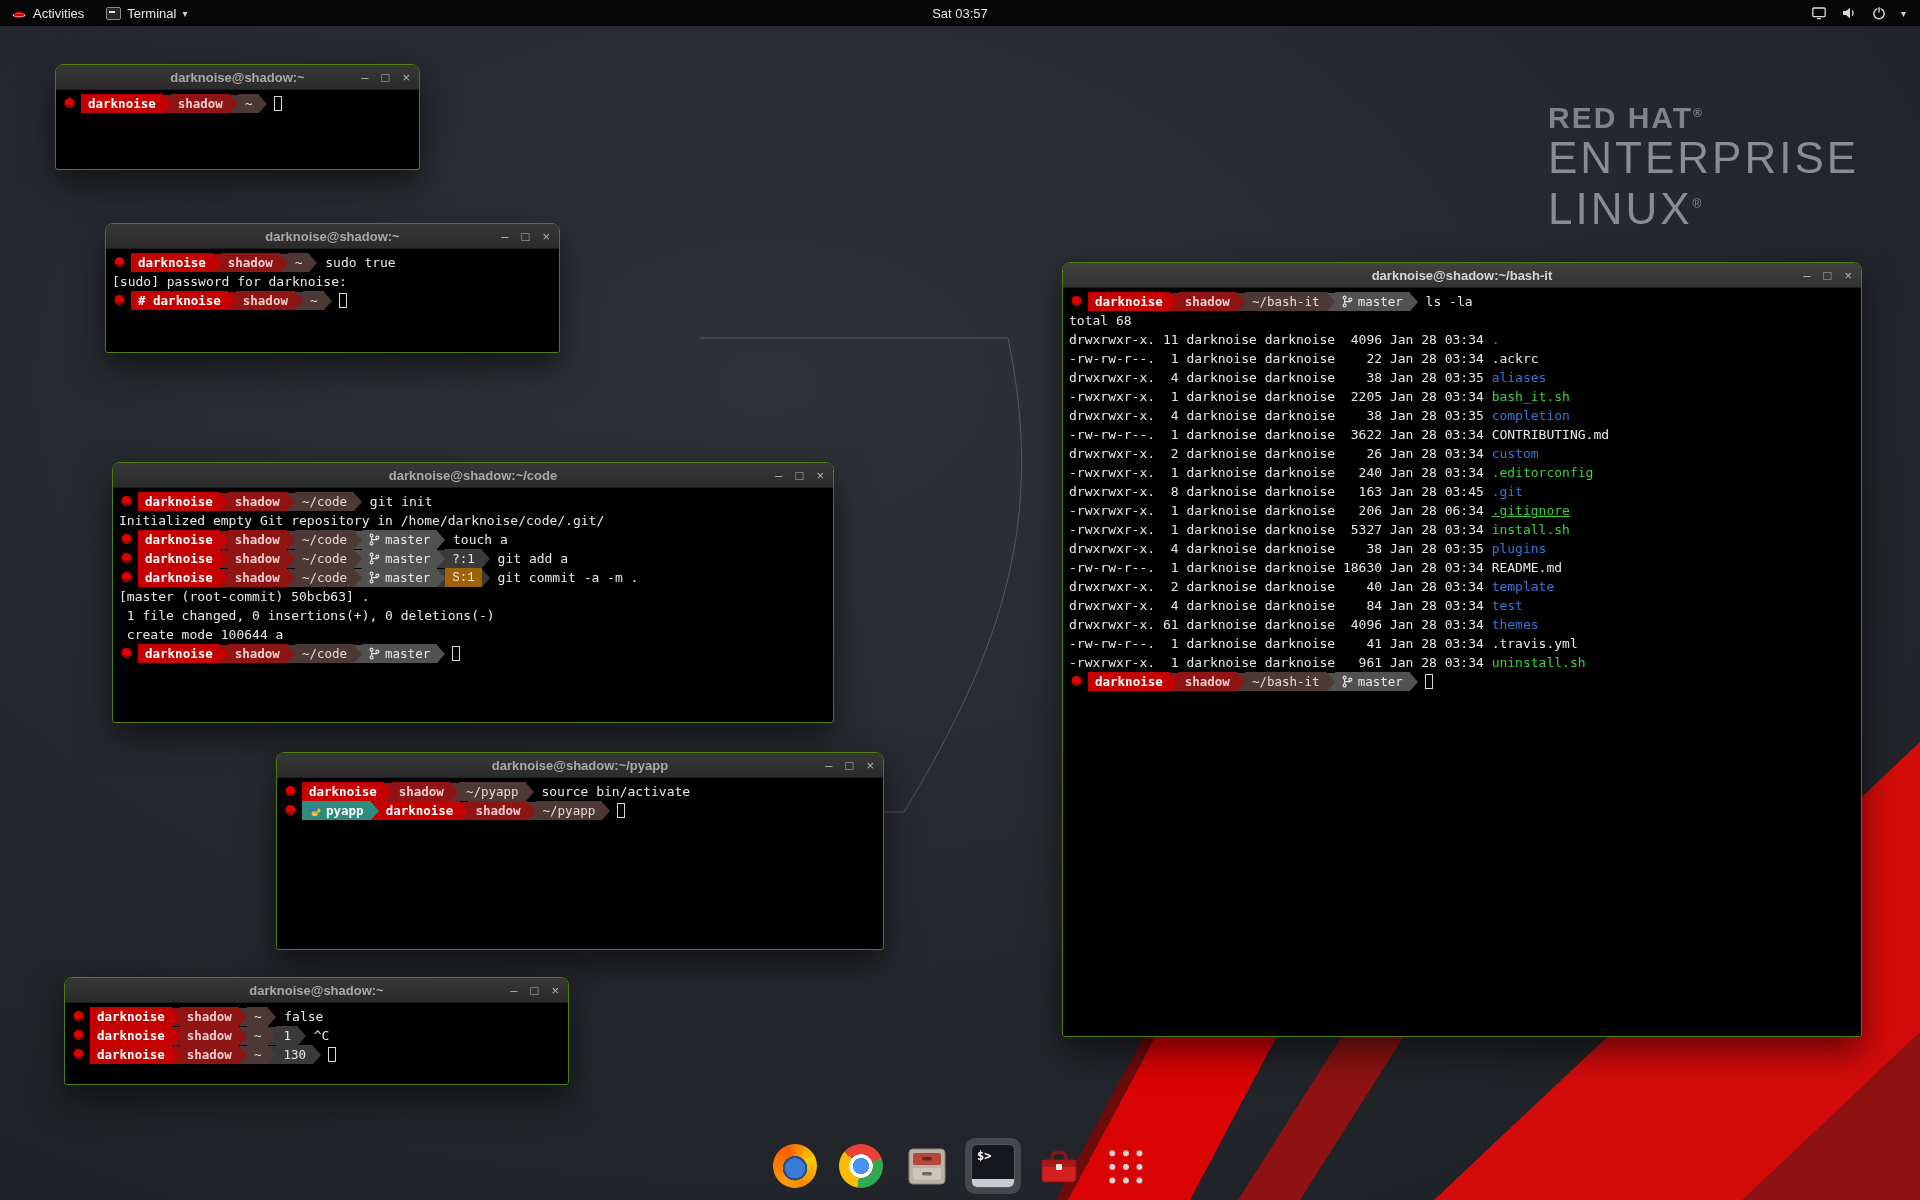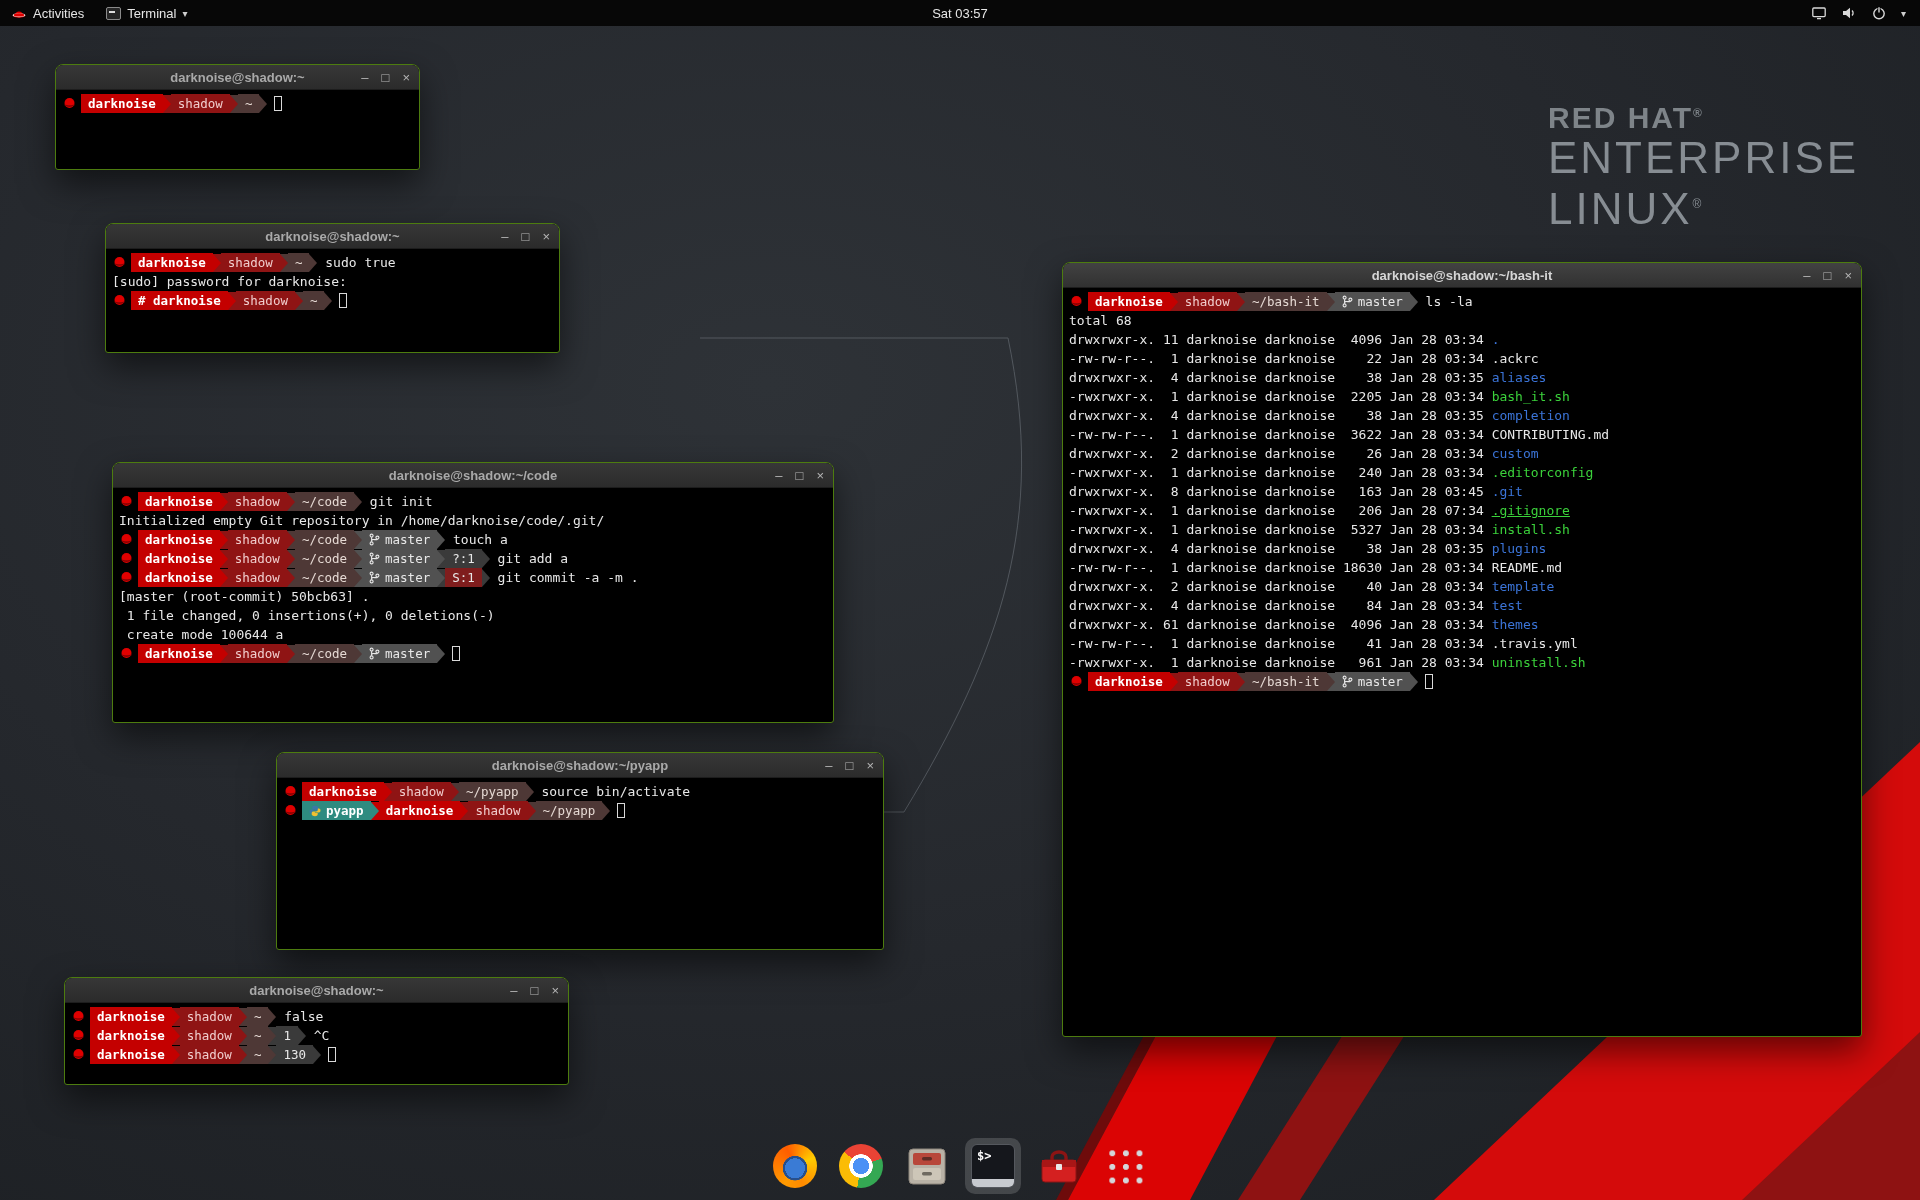--- a/index.html
+++ b/index.html
@@ -48,21 +48,21 @@
   }
   .window.focused .titlebar { background:linear-gradient(#424242,#313131); color:#d6d6d6; }
   .winbtns { position:absolute; right:9px; top:0; height:25px; display:flex; gap:13px; align-items:center; font-weight:normal; color:#b6b6b6; }
   .wbtn { font-size:13px; line-height:25px; cursor:default; }
 
   .term-body { padding:4px 6px 2px 6px; }
   .tline { display:flex; align-items:center; height:19px; font-family:"DejaVu Sans Mono", monospace; font-size:13px; color:#e8e8e8; }
   .hat { display:inline-flex; align-items:center; margin:0 5px 0 1px; }
   .seg { display:inline-flex; align-items:center; height:19px; padding:0 7px; font-size:12.5px; color:#eee; }
   .seg-user { font-weight:bold; color:#ffffff; }
-  .seg-host { color:#f0cdcd; }
+  .seg-host { color:#f0cdcd;font-weight:bold; }
   .seg-path { color:#e6dad4; }
   .seg-git, .seg-status, .seg-exit { color:#e8e8e8; }
   .seg-venv { color:#ffffff; font-weight:bold; }
   .segicon { display:inline-flex; align-items:center; margin-right:5px; }
   .parrow { width:0; height:0; border-top:9.5px solid transparent; border-bottom:9.5px solid transparent; border-left:8px solid #000; }
   .cmd, .ospan { white-space:pre; }
   .cursor { display:inline-block; width:8px; height:15px; border:1px solid #d9d9d9; margin-left:7px; }
 
   
   .w0 { left:55px;  top:64px;  width:365px; height:106px; }
@@ -325,21 +325,21 @@
         <span class="parrow" style="border-left-color: rgb(78, 56, 54); background: rgb(81, 81, 81);"></span>
         <span class="seg seg-git" style="background: rgb(81, 81, 81);"><span class="segicon">
             <svg width="11" height="13" viewBox="0 0 11 13" fill="none" stroke="#e8e8e8" stroke-width="1.1">
               <circle cx="2.6" cy="2.6" r="1.5"></circle>
               <circle cx="2.6" cy="10.4" r="1.5"></circle>
               <circle cx="8.4" cy="4.6" r="1.5"></circle>
               <path d="M2.6 4.2 V8.8 M2.6 7.4 C2.6 5.6 8.4 7.4 8.4 6.2"></path>
             </svg>
           </span>master</span>
         <span class="parrow" style="border-left-color: rgb(81, 81, 81); background: rgb(58, 58, 58);"></span>
-        <span class="seg seg-status" style="background: #7f1d1d;">S:1</span>
+        <span class="seg seg-status" style="background: #a16207; font-family: Liberation Mono, monospace;">S:1</span>
         <span class="parrow" style="border-left-color: rgb(58, 58, 58); background: transparent;"></span>
         <span class="cmd"> git commit -a -m .</span>
       </div>
       <div class="tline">
         <span class="ospan">[master (root-commit) 50bcb63] .</span>
       </div>
       <div class="tline">
         <span class="ospan"> 1 file changed, 0 insertions(+), 0 deletions(-)</span>
       </div>
       <div class="tline">
@@ -551,21 +551,21 @@
       </div>
       <div class="tline">
         <span class="ospan">-rwxrwxr-x.  1 darknoise darknoise   240 Jan 28 03:34 </span>
         <span class="ospan" style="color: rgb(59, 210, 59);">.editorconfig</span>
       </div>
       <div class="tline">
         <span class="ospan">drwxrwxr-x.  8 darknoise darknoise   163 Jan 28 03:45 </span>
         <span class="ospan" style="color: rgb(59, 116, 216);">.git</span>
       </div>
       <div class="tline">
-        <span class="ospan">-rwxrwxr-x.  1 darknoise darknoise   206 Jan 28 07:34 </span>
+        <span class="ospan">-rwxrwxr-x.  1 darknoise darknoise   206 Jan 28 06:34 </span>
         <span class="ospan" style="color: rgb(59, 210, 59); text-decoration: underline;">.gitignore</span>
       </div>
       <div class="tline">
         <span class="ospan">-rwxrwxr-x.  1 darknoise darknoise  5327 Jan 28 03:34 </span>
         <span class="ospan" style="color: rgb(59, 210, 59);">install.sh</span>
       </div>
       <div class="tline">
         <span class="ospan">drwxrwxr-x.  4 darknoise darknoise    38 Jan 28 03:35 </span>
         <span class="ospan" style="color: rgb(59, 116, 216);">plugins</span>
       </div>

